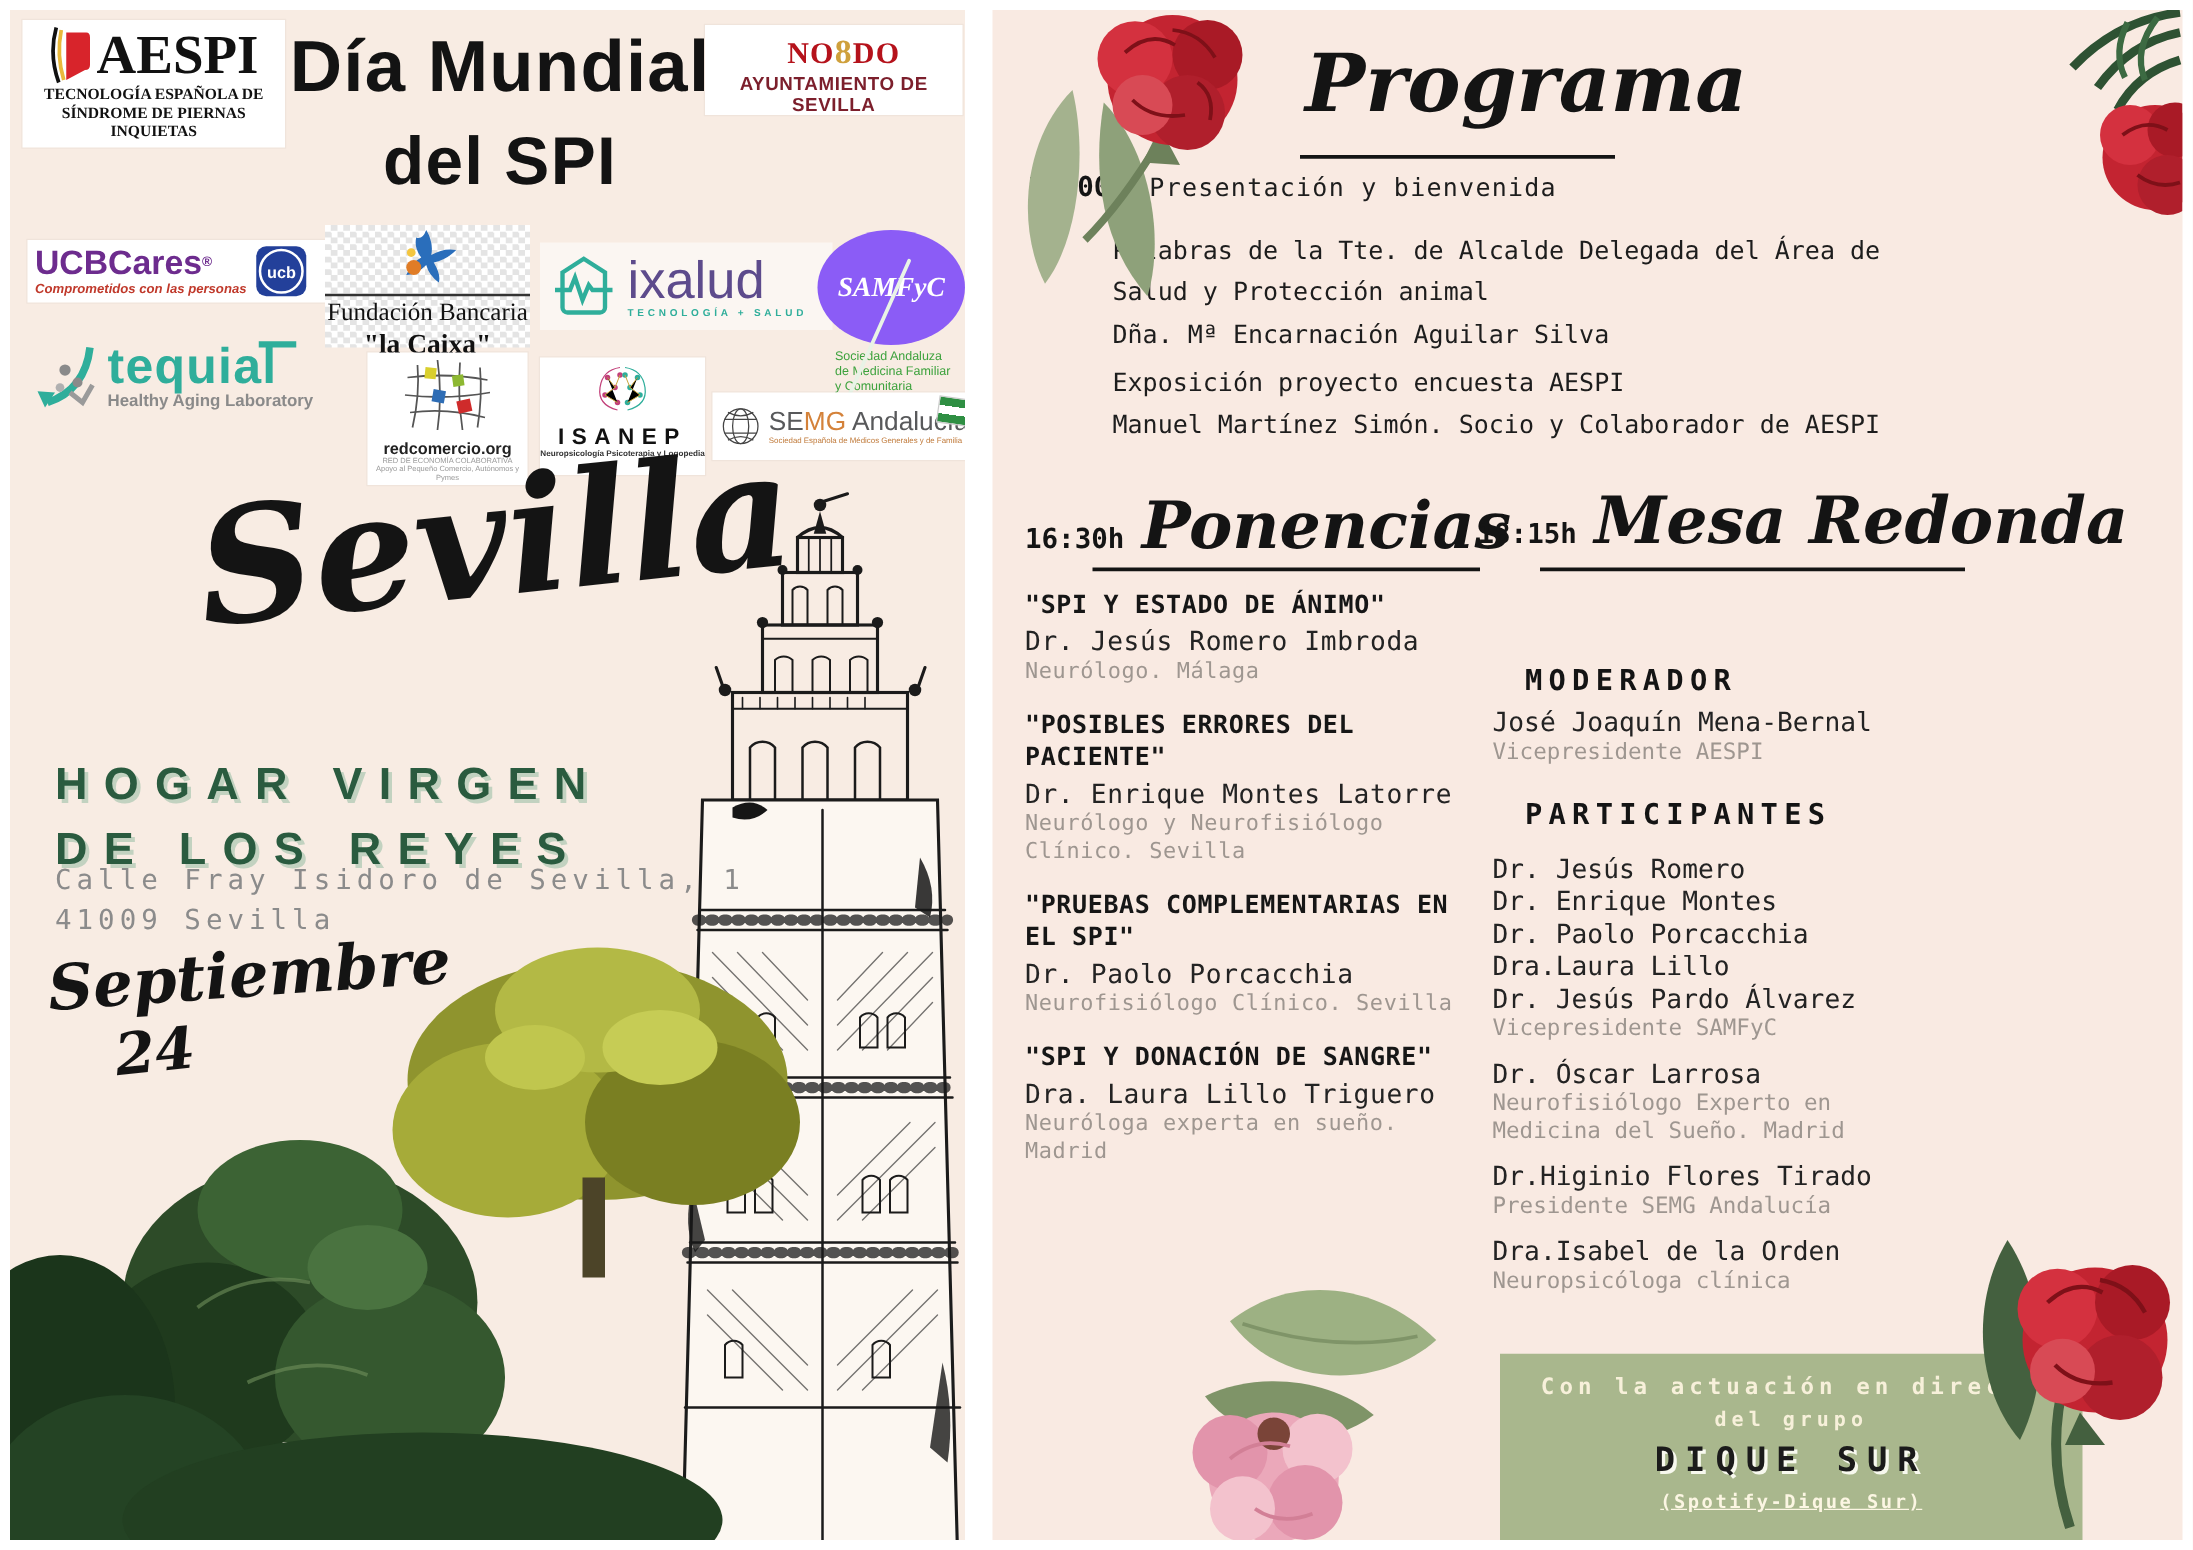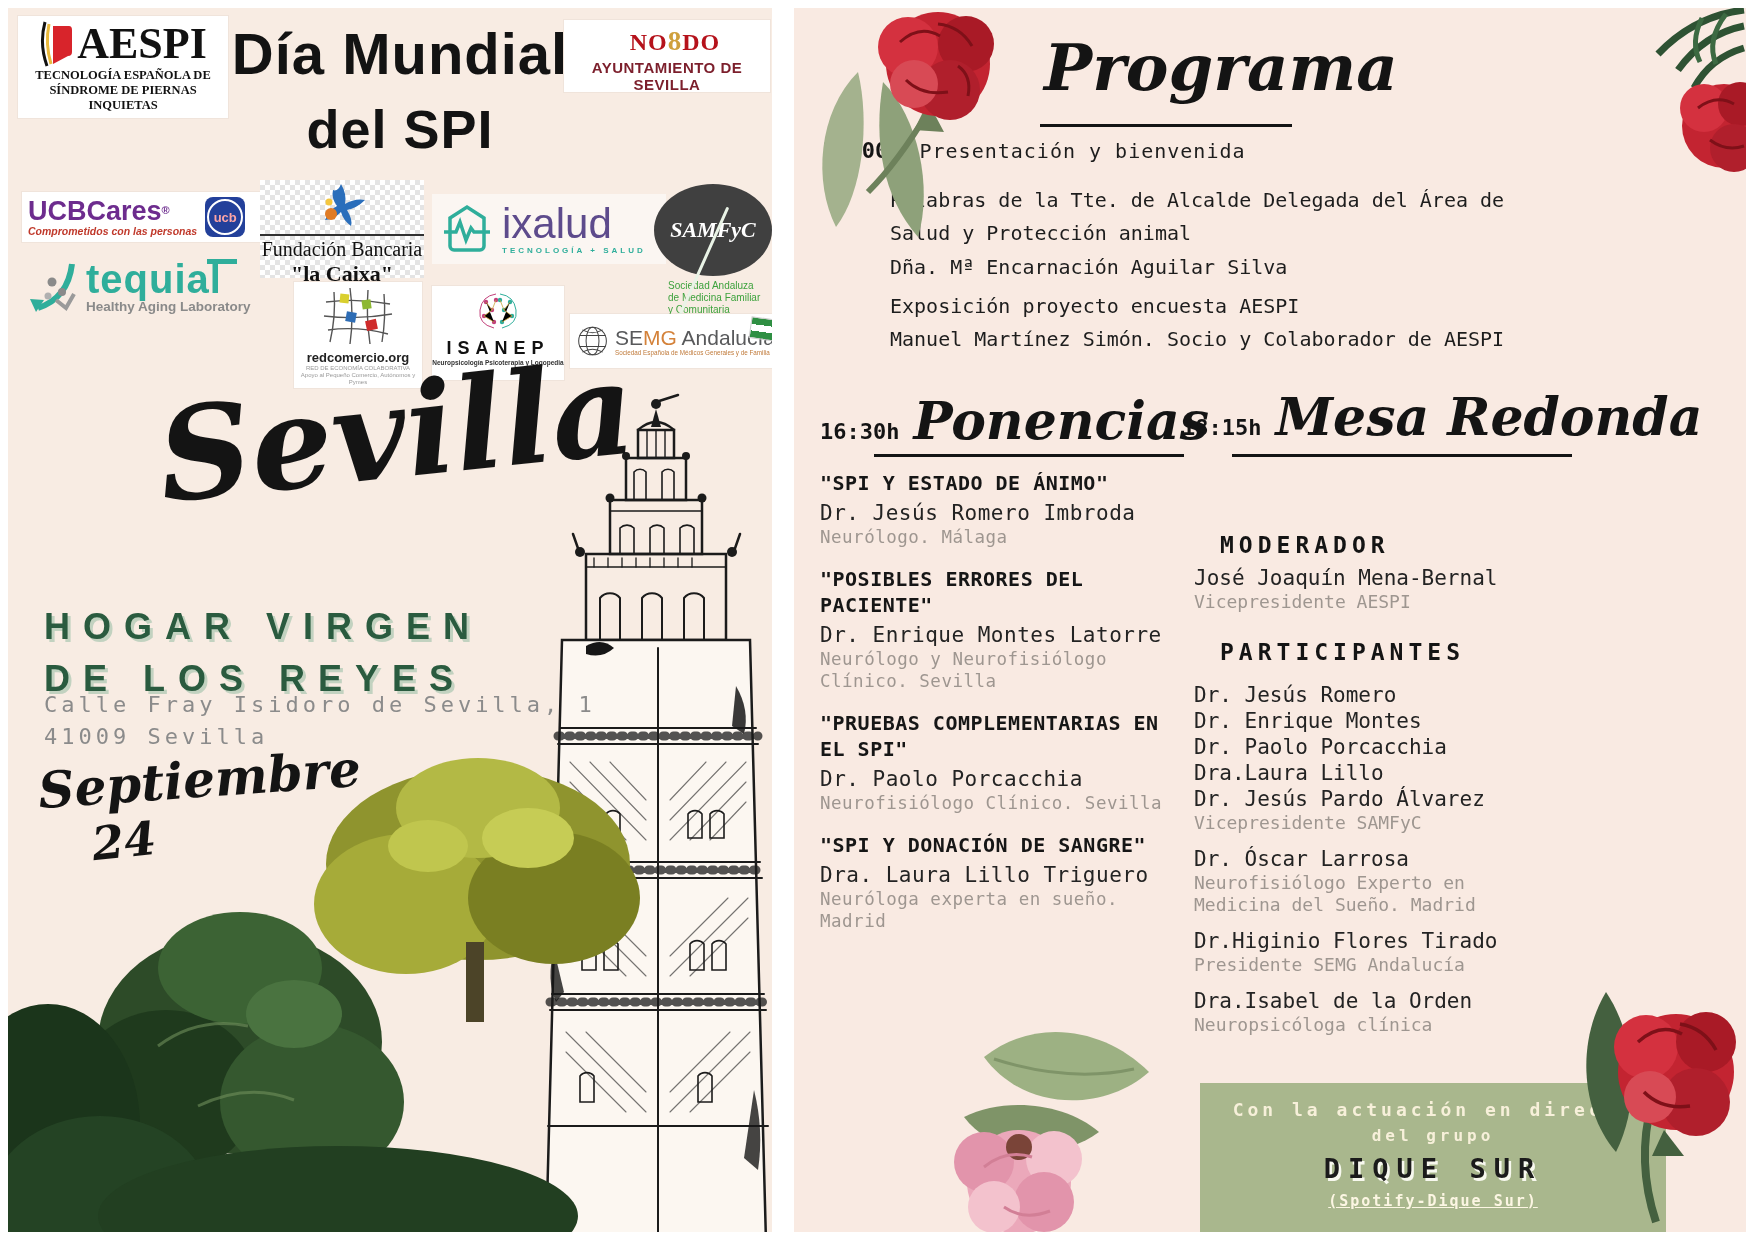--- a/index.html
+++ b/index.html
@@ -26,34 +26,34 @@
   .nosdo-main{font-size:24px;font-weight:bold;color:#b5121b;letter-spacing:1px;font-family:"Liberation Serif",serif;padding-left:16px;}
   .nosdo-eight{color:#cfa03c;font-size:27px;}
   .nosdo-sub{font-size:15px;font-weight:bold;color:#7c1f2c;margin-top:2px;letter-spacing:0.5px;text-align:center;}
 
   .ucb-box{left:14px;top:184px;width:232px;height:50px;display:flex;align-items:center;gap:8px;padding:0 6px;}
   .ucb-name{font-size:27px;font-weight:bold;color:#6d2c8e;line-height:26px;}
   .ucb-reg{font-size:11px;vertical-align:super;}
   .ucb-tag{font-size:10.5px;font-style:italic;font-weight:bold;color:#c0392b;}
   .ucb-roundel{width:40px;height:40px;background:#23409a;border-radius:8px;display:flex;align-items:center;justify-content:center;flex:0 0 auto;}
   .ucb-roundel-inner{width:32px;height:32px;border:2px solid #fff;border-radius:50%;display:flex;align-items:center;justify-content:center;
-                     color:#fca5a5;font-weight:bold;font-size:13px;font-family:"Liberation Sans",sans-serif;}
+                     color:#ffffff;font-weight:bold;font-size:13px;font-family:"Liberation Sans",sans-serif;}
   .caixa-box{left:252px;top:172px;width:164px;height:98px;text-align:center;
              background:repeating-conic-gradient(#e4e4e4 0% 25%, #ffffff 0% 50%) 0 0/10px 10px;}
   .caixa-l1{font-family:"Liberation Serif",serif;font-size:20px;color:#111;margin-top:2px;border-top:2px solid #333;padding-top:2px;}
   .caixa-l2{font-family:"Liberation Serif",serif;font-size:22px;font-weight:bold;color:#111;}
   .ixalud-box{left:424px;top:186px;width:218px;height:70px;display:flex;align-items:center;gap:8px;padding:0 8px;background:#fbf6f2;}
   .ixalud-name{font-size:42px;color:#5d4b8c;font-weight:normal;line-height:40px;font-family:"Liberation Sans",sans-serif;}
   .ixalud-tag{font-size:8px;letter-spacing:3px;color:#2fae9b;font-weight:bold;margin-top:2px;}
   .samfyc{left:646px;top:176px;width:126px;text-align:left;}
-  .samfyc-ellipse{width:118px;height:92px;background:#404040;border-radius:50%;display:flex;align-items:center;justify-content:center;position:relative;}
+  .samfyc-ellipse{width:118px;height:92px;background:#8b5cf6;border-radius:50%;display:flex;align-items:center;justify-content:center;position:relative;}
   .samfyc-name{color:#fff;font-size:22px;font-style:italic;font-weight:bold;font-family:"Liberation Serif",serif;}
   .samfyc-pen{position:absolute;left:48px;top:18px;width:3px;height:120px;background:#e9f3e6;transform:rotate(24deg);border-radius:2px;}
   .samfyc-sub{font-size:10px;color:#3da23d;line-height:12px;margin-top:4px;padding-left:14px;}
-  .tequial{left:14px;top:246px;width:236px;height:66px;display:flex;align-items:center;gap:6px;}
+  .tequial{left:14px;top:260px;width:236px;height:66px;display:flex;align-items:center;gap:6px;}
   .tequial-name{font-size:40px;font-weight:bold;color:#2fae9b;line-height:36px;letter-spacing:1px;position:relative;}
   .tequial-bar{position:absolute;right:14px;top:-2px;width:30px;height:5px;background:#2fae9b;}
   .tequial-tag{font-size:13.5px;font-weight:bold;color:#8a8a8a;margin-top:2px;}
   .redcom-box{left:286px;top:274px;width:128px;height:102px;text-align:center;padding-top:4px;}
   .redcom-name{font-size:13px;font-weight:bold;color:#222;}
   .redcom-sub{font-size:6px;color:#999;line-height:7px;}
   .isanep-box{left:424px;top:278px;width:132px;height:90px;text-align:center;padding-top:4px;}
   .isanep-name{font-size:18px;font-weight:bold;letter-spacing:6px;color:#111;margin-top:2px;}
   .isanep-tag{font-size:6.5px;color:#333;font-weight:bold;}
   .semg-box{left:562px;top:306px;width:200px;height:54px;display:flex;align-items:center;gap:5px;padding:0 5px;}

